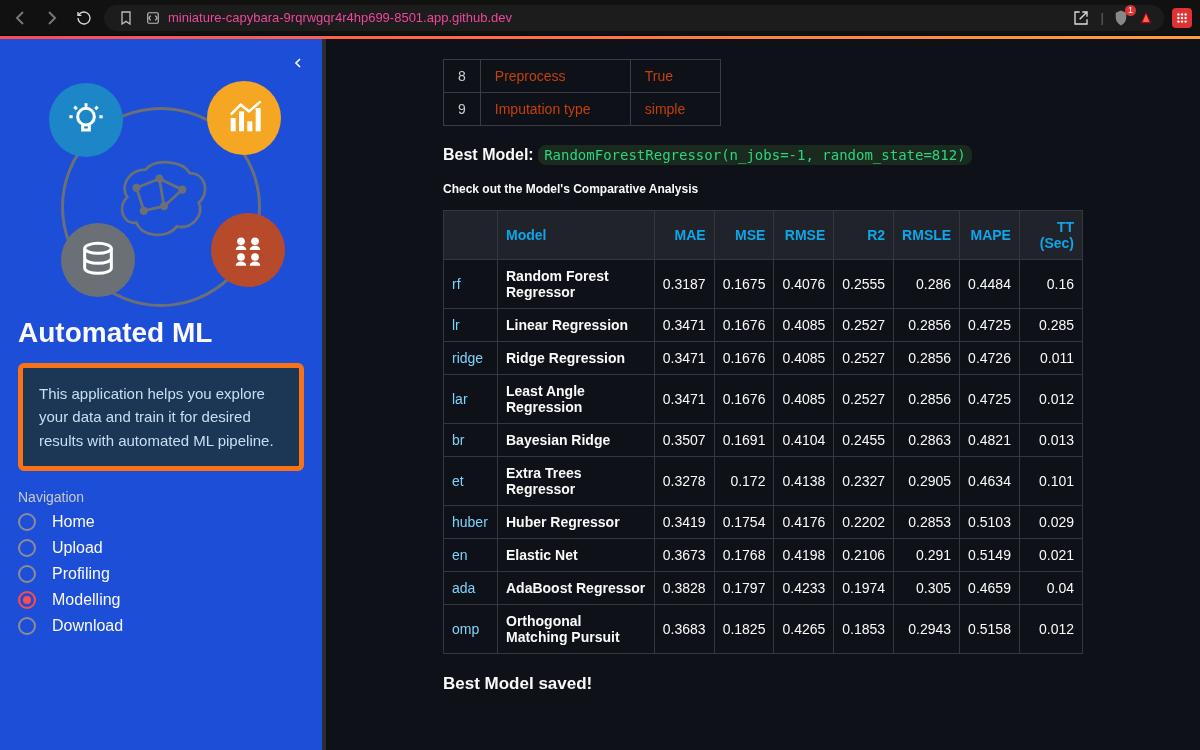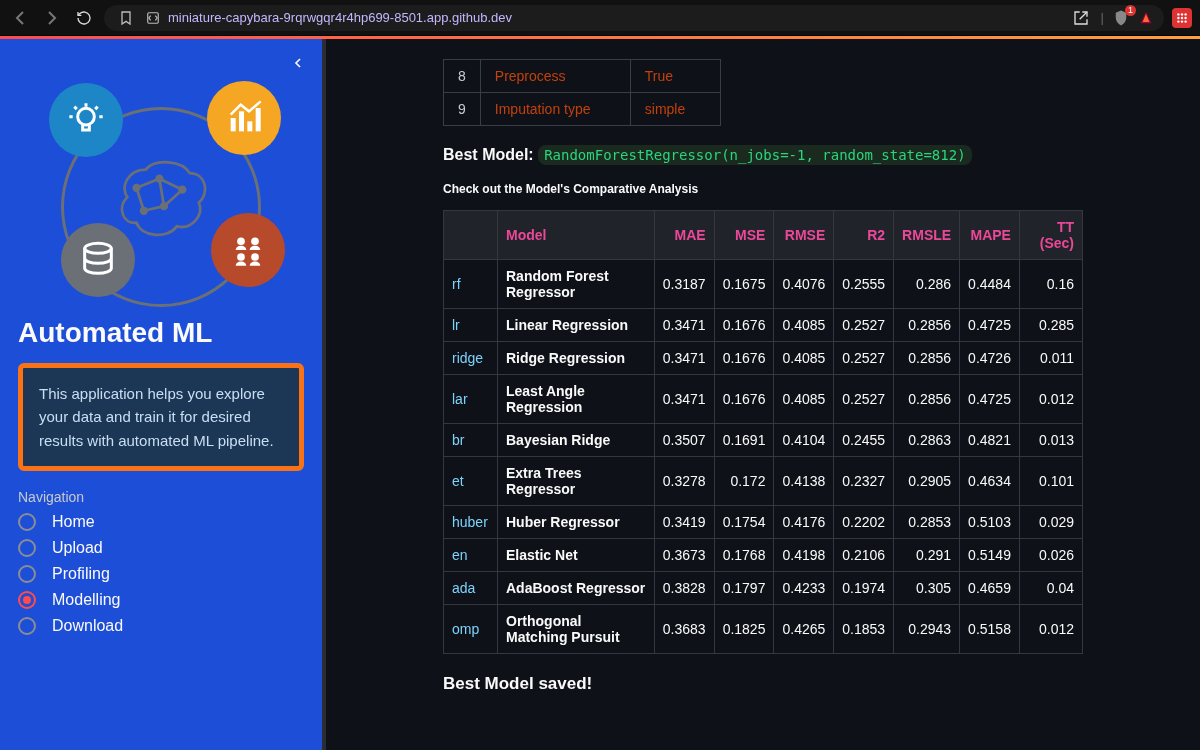--- a/index.html
+++ b/index.html
@@ -2,21 +2,21 @@
 <html><head>
 <meta charset="utf-8">
 <style>
   * { box-sizing: border-box; margin: 0; padding: 0; }
   html, body { width: 1200px; height: 750px; overflow: hidden; background:#0e1117; font-family: "Segoe UI", Arial, sans-serif; color:#fafafa; }
   
   .chrome { display:flex; align-items:center; height:36px; background:#111; border-bottom:1px solid #000; padding:0 8px; gap:8px; font-size:13px; color:#ccc; }
   .chrome .nav-btn { width:24px; height:24px; display:flex; align-items:center; justify-content:center; color:#888; }
   .chrome .reload svg, .chrome .bookmark svg, .chrome .share svg { width:16px; height:16px; }
   .chrome .url-wrap { flex:1; display:flex; align-items:center; background:#1c1c1c; border-radius:14px; height:26px; padding:0 10px; gap:8px; }
-  .chrome .url { color:#c4b5fd; font-size:13px; white-space:nowrap; overflow:hidden; }
+  .chrome .url { color:#ec4899; font-size:13px; white-space:nowrap; overflow:hidden; }
   .chrome .right { display:flex; align-items:center; gap:10px; }
   .brave-badge { position:relative; width:18px; height:18px; }
   .brave-badge svg { width:18px; height:18px; }
   .brave-badge .count { position:absolute; top:-4px; right:-6px; background:#d33; color:#fff; font-size:9px; border-radius:7px; padding:0 3px; line-height:11px; }
   .top-accent { height:3px; background:linear-gradient(90deg,#ff4b4b,#ff9e3d); }
 
   .app { display:flex; height:calc(750px - 36px - 3px); }
   
   .sidebar { width:322px; background:#1d4ed8; position:relative; padding:18px 18px 18px 18px; display:flex; flex-direction:column; }
   .collapse-btn { position:absolute; top:10px; right:10px; width:28px; height:28px; display:flex; align-items:center; justify-content:center; color:#fafafa; }
@@ -51,21 +51,21 @@
   table.small td.val { width:90px; }
 
   .best-line { font-size:16px; margin:10px 0 18px 0; }
   .best-line b { font-weight:700; }
   .code { font-family: ui-monospace, SFMono-Regular, Menlo, monospace; color:#2bd47d; background:#1a2a1f; padding:2px 6px; border-radius:8px; font-size:14px; }
 
   h3.sub { font-size:12px; font-weight:600; margin:8px 0 14px 0; }
 
   table.models { width:100%; border-collapse:collapse; font-size:14px; }
   table.models th, table.models td { border:1px solid #34373f; padding:8px 8px; }
-  table.models th { background:#202329; font-weight:600; text-align:left; color:#ec4899; }
+  table.models th { background:#202329; font-weight:600; text-align:left; color:#0ea5e9; }
   table.models th.num, table.models td.num { text-align:right; }
   table.models td.rowkey { font-weight:500; color:#7dd3fc; width:54px; }
   table.models td.name { font-weight:600; }
 
   .saved { font-size:17px; font-weight:600; margin-top:20px; }
 
   .ext-badge { width:20px; height:20px; border-radius:4px; background:#d33; display:flex; align-items:center; justify-content:center; margin-left:auto; }
 </style>
 </head>
 <body>
@@ -337,21 +337,21 @@
             </tr>
             <tr>
               <td class="rowkey">en</td>
               <td class="name">Elastic Net</td>
               <td class="num">0.3673</td>
               <td class="num">0.1768</td>
               <td class="num">0.4198</td>
               <td class="num">0.2106</td>
               <td class="num">0.291</td>
               <td class="num">0.5149</td>
-              <td class="num">0.026</td>
+              <td class="num">0.021</td>
             </tr>
             <tr>
               <td class="rowkey">ada</td>
               <td class="name">AdaBoost Regressor</td>
               <td class="num">0.3828</td>
               <td class="num">0.1797</td>
               <td class="num">0.4233</td>
               <td class="num">0.1974</td>
               <td class="num">0.305</td>
               <td class="num">0.4659</td>

